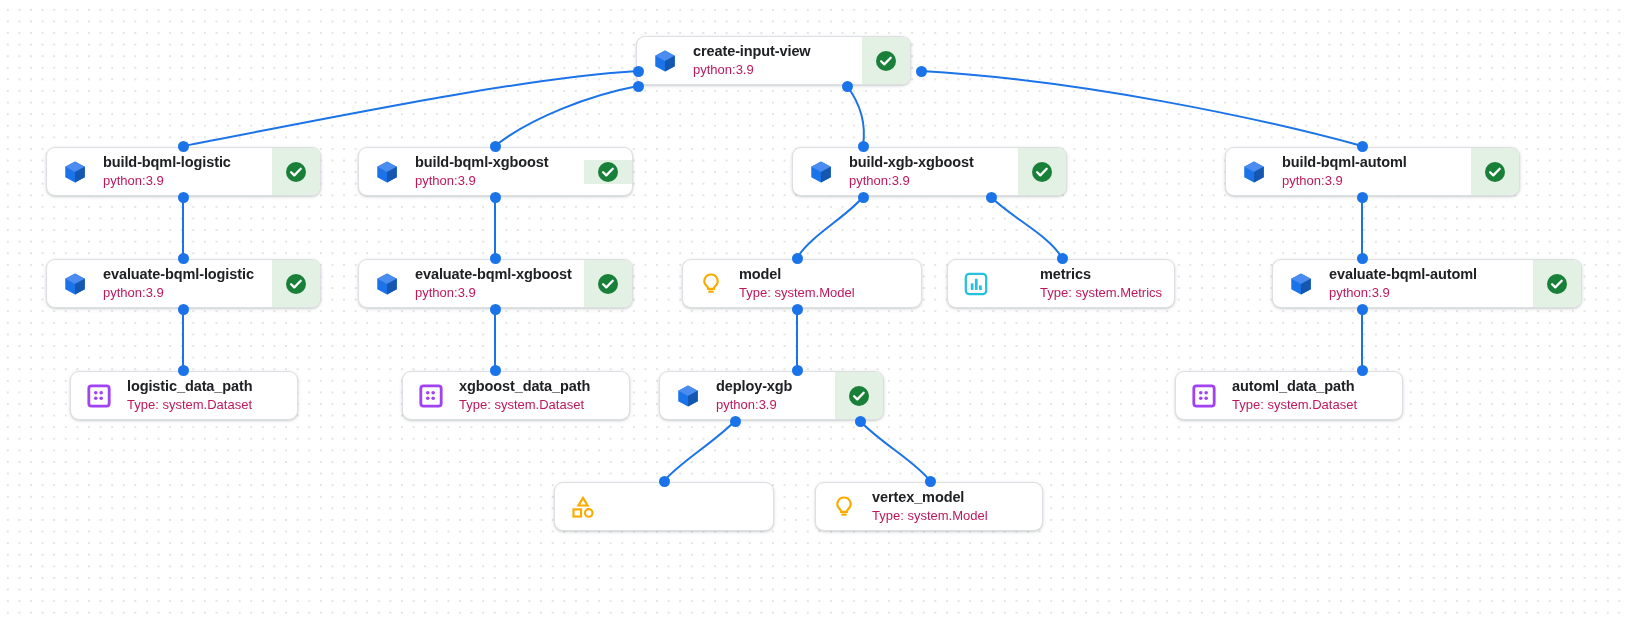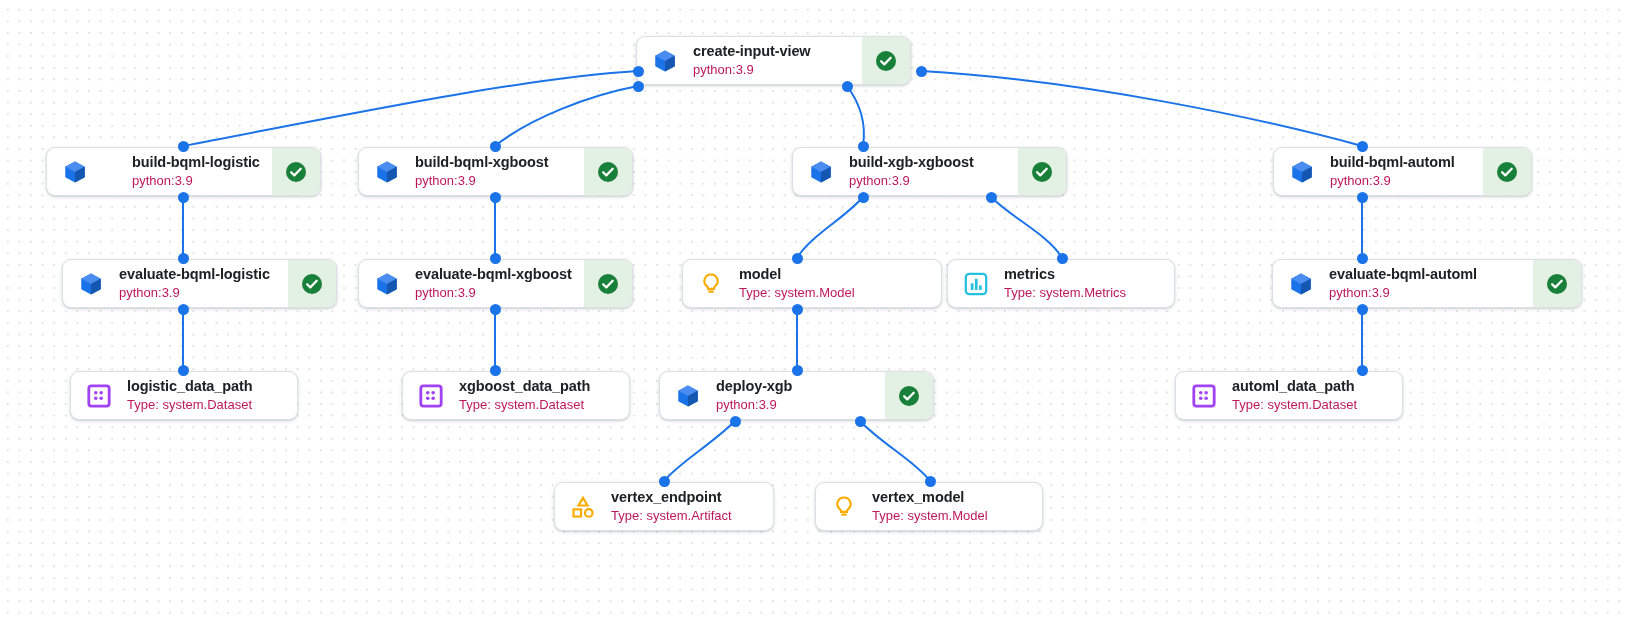--- a/index.html
+++ b/index.html
@@ -121,42 +121,42 @@
         </div>
         <div class="status-panel">
           <span>
             <svg class="icon" width="24" height="24" viewBox="0 0 24 24" aria-hidden="true">
               <circle cx="12" cy="12" r="10" fill="#188038"></circle>
               <path d="M7.1 12.2l3.2 3.2 6.4-6.6" fill="none" stroke="#ffffff" stroke-width="2.3" stroke-linecap="round" stroke-linejoin="round"></path>
             </svg>
           </span>
         </div>
       </div>
-      <div class="node" style="left: 46px; top: 147px; width: 275px; height: 49px; gap: 29px;">
+      <div class="node" style="left: 46px; top: 147px; width: 275px; height: 49px;">
         <div class="node-icon">
           <svg class="icon" width="26" height="26" viewBox="0 0 24 24" aria-hidden="true">
             <path d="M12 2.4 21 7.2v9.6L12 21.6 3 16.8V7.2z" fill="#1a73e8"></path>
             <path d="M12 2.4 21 7.2 12 12 3 7.2z" fill="#4a8cf0"></path>
             <path d="M12 12 21 7.2v9.6L12 21.6z" fill="#1557b0"></path>
           </svg>
         </div>
         <div class="node-text">
           <div class="node-title">build-bqml-logistic</div>
           <div class="node-sub">python:3.9</div>
         </div>
         <div class="status-panel">
           <span>
             <svg class="icon" width="24" height="24" viewBox="0 0 24 24" aria-hidden="true">
               <circle cx="12" cy="12" r="10" fill="#188038"></circle>
               <path d="M7.1 12.2l3.2 3.2 6.4-6.6" fill="none" stroke="#ffffff" stroke-width="2.3" stroke-linecap="round" stroke-linejoin="round"></path>
             </svg>
           </span>
         </div>
       </div>
-      <div class="node" style="left: 358px; top: 147px; width: 275px; height: 49px;">
+      <div class="node" style="left: 358px; top: 147px; width: 275px; height: 49px; align-items: center;">
         <div class="node-icon">
           <svg class="icon" width="26" height="26" viewBox="0 0 24 24" aria-hidden="true">
             <path d="M12 2.4 21 7.2v9.6L12 21.6 3 16.8V7.2z" fill="#1a73e8"></path>
             <path d="M12 2.4 21 7.2 12 12 3 7.2z" fill="#4a8cf0"></path>
             <path d="M12 12 21 7.2v9.6L12 21.6z" fill="#1557b0"></path>
           </svg>
         </div>
         <div class="node-text">
           <div class="node-title">build-bqml-xgboost</div>
           <div class="node-sub">python:3.9</div>
@@ -184,42 +184,42 @@
         </div>
         <div class="status-panel">
           <span>
             <svg class="icon" width="24" height="24" viewBox="0 0 24 24" aria-hidden="true">
               <circle cx="12" cy="12" r="10" fill="#188038"></circle>
               <path d="M7.1 12.2l3.2 3.2 6.4-6.6" fill="none" stroke="#ffffff" stroke-width="2.3" stroke-linecap="round" stroke-linejoin="round"></path>
             </svg>
           </span>
         </div>
       </div>
-      <div class="node" style="left: 1273px; top: 147px; width: 259px; height: 49px;">
+      <div class="node" style="left: 1225px; top: 147px; width: 295px; height: 49px;">
         <div class="node-icon">
           <svg class="icon" width="26" height="26" viewBox="0 0 24 24" aria-hidden="true">
             <path d="M12 2.4 21 7.2v9.6L12 21.6 3 16.8V7.2z" fill="#1a73e8"></path>
             <path d="M12 2.4 21 7.2 12 12 3 7.2z" fill="#4a8cf0"></path>
             <path d="M12 12 21 7.2v9.6L12 21.6z" fill="#1557b0"></path>
           </svg>
         </div>
         <div class="node-text">
           <div class="node-title">build-bqml-automl</div>
           <div class="node-sub">python:3.9</div>
         </div>
         <div class="status-panel">
           <span>
             <svg class="icon" width="24" height="24" viewBox="0 0 24 24" aria-hidden="true">
               <circle cx="12" cy="12" r="10" fill="#188038"></circle>
               <path d="M7.1 12.2l3.2 3.2 6.4-6.6" fill="none" stroke="#ffffff" stroke-width="2.3" stroke-linecap="round" stroke-linejoin="round"></path>
             </svg>
           </span>
         </div>
       </div>
-      <div class="node" style="left: 46px; top: 259px; width: 275px; height: 49px; margin-left: 16px;">
+      <div class="node" style="left: 46px; top: 259px; width: 275px; height: 49px;">
         <div class="node-icon">
           <svg class="icon" width="26" height="26" viewBox="0 0 24 24" aria-hidden="true">
             <path d="M12 2.4 21 7.2v9.6L12 21.6 3 16.8V7.2z" fill="#1a73e8"></path>
             <path d="M12 2.4 21 7.2 12 12 3 7.2z" fill="#4a8cf0"></path>
             <path d="M12 12 21 7.2v9.6L12 21.6z" fill="#1557b0"></path>
           </svg>
         </div>
         <div class="node-text">
           <div class="node-title">evaluate-bqml-logistic</div>
           <div class="node-sub">python:3.9</div>
@@ -247,33 +247,33 @@
         </div>
         <div class="status-panel">
           <span>
             <svg class="icon" width="24" height="24" viewBox="0 0 24 24" aria-hidden="true">
               <circle cx="12" cy="12" r="10" fill="#188038"></circle>
               <path d="M7.1 12.2l3.2 3.2 6.4-6.6" fill="none" stroke="#ffffff" stroke-width="2.3" stroke-linecap="round" stroke-linejoin="round"></path>
             </svg>
           </span>
         </div>
       </div>
-      <div class="node" style="left: 682px; top: 259px; width: 260px; height: 49px; justify-content: flex-end;">
+      <div class="node" style="left: 682px; top: 259px; width: 240px; height: 49px; justify-content: flex-end;">
         <div class="node-icon">
           <svg class="icon" width="26" height="26" viewBox="0 0 24 24" aria-hidden="true">
             <path d="M12 3.2a6.1 6.1 0 0 0-3.7 10.95c.62.5.95 1.1.95 1.75v.6h5.5v-.6c0-.65.33-1.25.95-1.75A6.1 6.1 0 0 0 12 3.2z" fill="none" stroke="#f9ab00" stroke-width="2"></path>
             <rect x="9.4" y="18.1" width="5.2" height="1.9" rx="0.9" fill="#f9ab00"></rect>
           </svg>
         </div>
         <div class="node-text">
           <div class="node-title">model</div>
           <div class="node-sub">Type: system.Model</div>
         </div>
       </div>
-      <div class="node" style="left: 947px; top: 259px; width: 228px; height: 49px;">
+      <div class="node" style="left: 947px; top: 259px; width: 228px; height: 49px; gap: 36px;">
         <div class="node-icon">
           <svg class="icon" width="26" height="26" viewBox="0 0 24 24" aria-hidden="true">
             <rect x="2.6" y="2.6" width="18.8" height="18.8" rx="3.2" fill="none" stroke="#24c1e0" stroke-width="2.1"></rect>
             <rect x="7.2" y="11.4" width="2.5" height="6.1" fill="#24c1e0"></rect>
             <rect x="11.0" y="7.2" width="2.5" height="10.3" fill="#24c1e0"></rect>
             <rect x="14.8" y="13.3" width="2.5" height="4.2" fill="#24c1e0"></rect>
           </svg>
         </div>
         <div class="node-text">
           <div class="node-title">metrics</div>
@@ -324,21 +324,21 @@
             <circle cx="14" cy="9" r="1.65" fill="#a142f4"></circle>
             <circle cx="9" cy="14" r="1.65" fill="#a142f4"></circle>
             <circle cx="14" cy="14" r="1.65" fill="#a142f4"></circle>
           </svg>
         </div>
         <div class="node-text">
           <div class="node-title">xgboost_data_path</div>
           <div class="node-sub">Type: system.Dataset</div>
         </div>
       </div>
-      <div class="node" style="left: 659px; top: 371px; width: 275px; height: 49px;">
+      <div class="node" style="left: 659px; top: 371px; width: 225px; height: 49px;">
         <div class="node-icon">
           <svg class="icon" width="26" height="26" viewBox="0 0 24 24" aria-hidden="true">
             <path d="M12 2.4 21 7.2v9.6L12 21.6 3 16.8V7.2z" fill="#1a73e8"></path>
             <path d="M12 2.4 21 7.2 12 12 3 7.2z" fill="#4a8cf0"></path>
             <path d="M12 12 21 7.2v9.6L12 21.6z" fill="#1557b0"></path>
           </svg>
         </div>
         <div class="node-text">
           <div class="node-title">deploy-xgb</div>
           <div class="node-sub">python:3.9</div>
@@ -367,24 +367,20 @@
           <div class="node-sub">Type: system.Dataset</div>
         </div>
       </div>
       <div class="node" style="left: 554px; top: 482px; width: 220px; height: 49px;">
         <div class="node-icon">
           <svg class="icon" width="26" height="26" viewBox="0 0 24 24" aria-hidden="true">
             <path d="M12 3.6 16.2 10.6H7.8z" fill="none" stroke="#f9ab00" stroke-width="2"></path>
             <rect x="3.2" y="14.2" width="7.0" height="6.6" fill="none" stroke="#f9ab00" stroke-width="2"></rect>
             <circle cx="17.3" cy="17.5" r="3.5" fill="none" stroke="#f9ab00" stroke-width="2"></circle>
           </svg>
-        </div>
-        <div class="node-text">
-          <div class="node-title">vertex_endpoint</div>
-          <div class="node-sub">Type: system.Artifact</div>
         </div>
       </div>
       <div class="node" style="left: 815px; top: 482px; width: 228px; height: 49px;">
         <div class="node-icon">
           <svg class="icon" width="26" height="26" viewBox="0 0 24 24" aria-hidden="true">
             <path d="M12 3.2a6.1 6.1 0 0 0-3.7 10.95c.62.5.95 1.1.95 1.75v.6h5.5v-.6c0-.65.33-1.25.95-1.75A6.1 6.1 0 0 0 12 3.2z" fill="none" stroke="#f9ab00" stroke-width="2"></path>
             <rect x="9.4" y="18.1" width="5.2" height="1.9" rx="0.9" fill="#f9ab00"></rect>
           </svg>
         </div>
         <div class="node-text">

